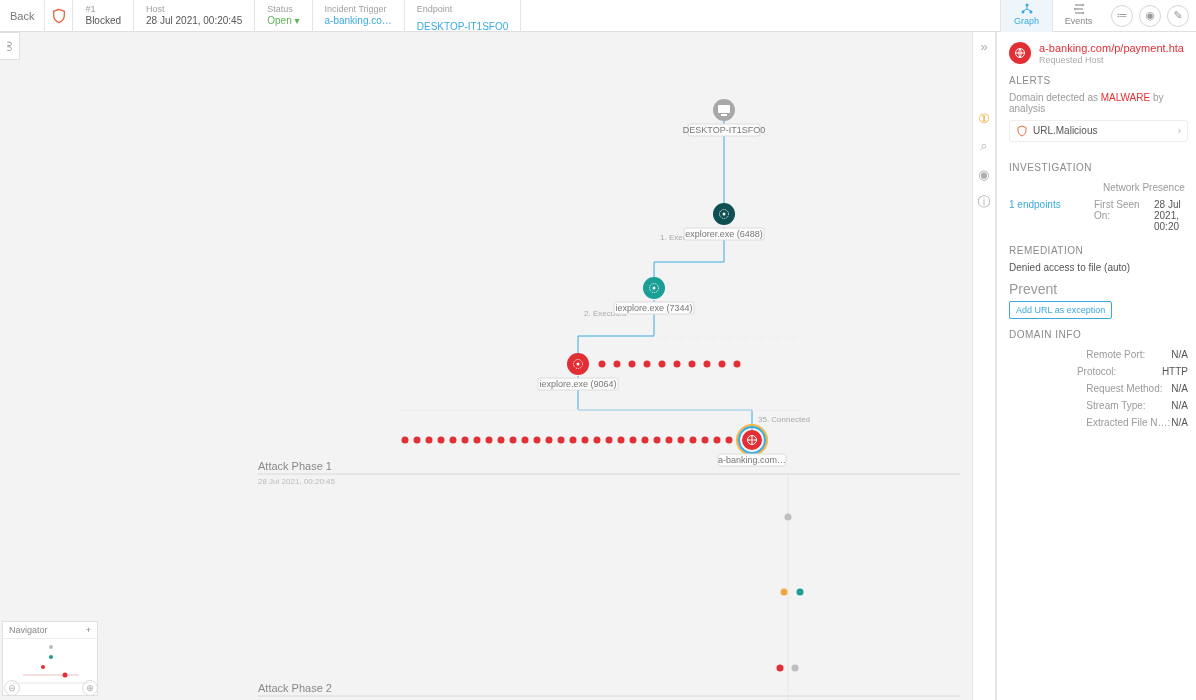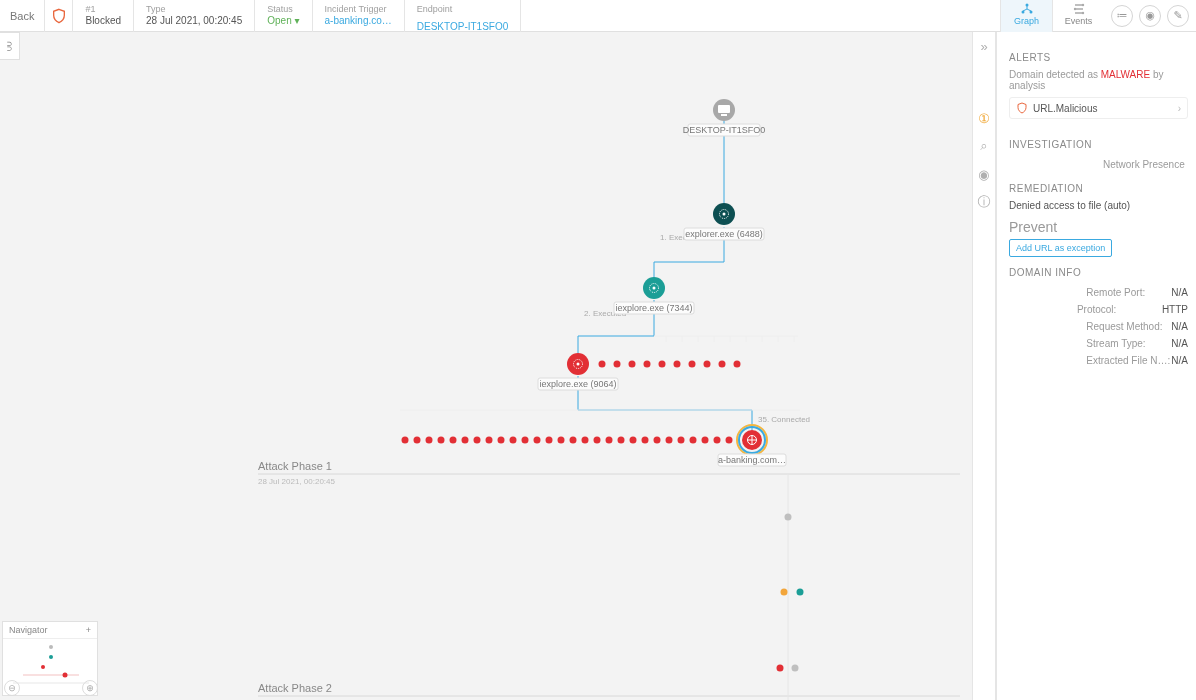--- a/index.html
+++ b/index.html
@@ -80,21 +80,21 @@
   <div class="tb-shield">
     <svg viewBox="0 0 24 24">
         <path fill="none" stroke="#e9673e" stroke-width="2" d="M12 2l8 3v6c0 5-3.5 9-8 11-4.5-2-8-6-8-11V5l8-3z"></path>
       </svg>
   </div>
   <div class="tb-small">
     <span class="lbl">#1</span>
     <span class="val">Blocked</span>
   </div>
   <div class="tb-small">
-    <span class="lbl">Type</span>
+    <span class="lbl">Host</span>
     <span class="val">28 Jul 2021, 00:20:45</span>
   </div>
   <div class="tb-small">
     <span class="lbl">Status</span>
     <span class="val green"><span>Open</span> ▾</span>
   </div>
   <div class="tb-small">
     <span class="lbl">Incident Trigger</span>
     <span class="val link">a-banking.co…</span>
   </div>
@@ -271,39 +271,56 @@
 <div class="rail">
   <div class="ri">»</div>
   <div style="height:44px"></div>
   <div class="ri badge">①</div>
   <div class="ri">⌕</div>
   <div class="ri">◉</div>
   <div class="ri">ⓘ</div>
 </div>
 
 <div class="panel">
+  <div class="head">
+    <div class="cir">
+      <svg viewBox="0 0 24 24">
+          <circle cx="12" cy="12" r="9" fill="none" stroke="#fff" stroke-width="2"></circle>
+          <path d="M3 12h18M12 3c3 3 3 15 0 18M12 3c-3 3-3 15 0 18" fill="none" stroke="#fff" stroke-width="2"></path>
+        </svg>
+    </div>
+    <div>
+      <div class="t">a-banking.com/p/payment.hta</div>
+      <div class="s">Requested Host</div>
+    </div>
+  </div>
 
   <div class="section-lbl">ALERTS</div>
   <div class="alert-line">
     <span>Domain detected as </span><span class="mal">MALWARE</span><span> by analysis</span>
   </div>
   <div class="alert-item">
     <div class="l">
       <svg class="shield" viewBox="0 0 24 24">
           <path fill="none" stroke="#e9673e" stroke-width="2" d="M12 2l8 3v6c0 5-3.5 9-8 11-4.5-2-8-6-8-11V5l8-3z"></path>
         </svg>
       <span>URL.Malicious</span>
     </div>
     <span style="color:#bbb">›</span>
   </div>
 
   <div class="section-lbl">INVESTIGATION</div>
   <div class="kv">
       <span class="k">Network Presence</span>
     </div>
+  <div class="kv">
+    <span class="k"><span class="v link">1 endpoints</span></span>
+    <span class="k" style="width:60px">First Seen On:</span>
+    <span class="v">28 Jul 2021, 00:20</span>
+  </div>
 
   <div class="section-lbl">REMEDIATION</div>
   <div style="font-size:10px;color:#555;margin-bottom:8px">Denied access to file (auto)</div>
   <div style="font-size:14px;color:#9a9a9a;margin-bottom:4px">Prevent</div>
   <div class="prevent-btn">Add URL as exception</div>
 
   <div class="section-lbl">DOMAIN INFO</div>
   <div id="domain-info">
       <div class="kv">
         <span class="k">Remote Port:</span>

